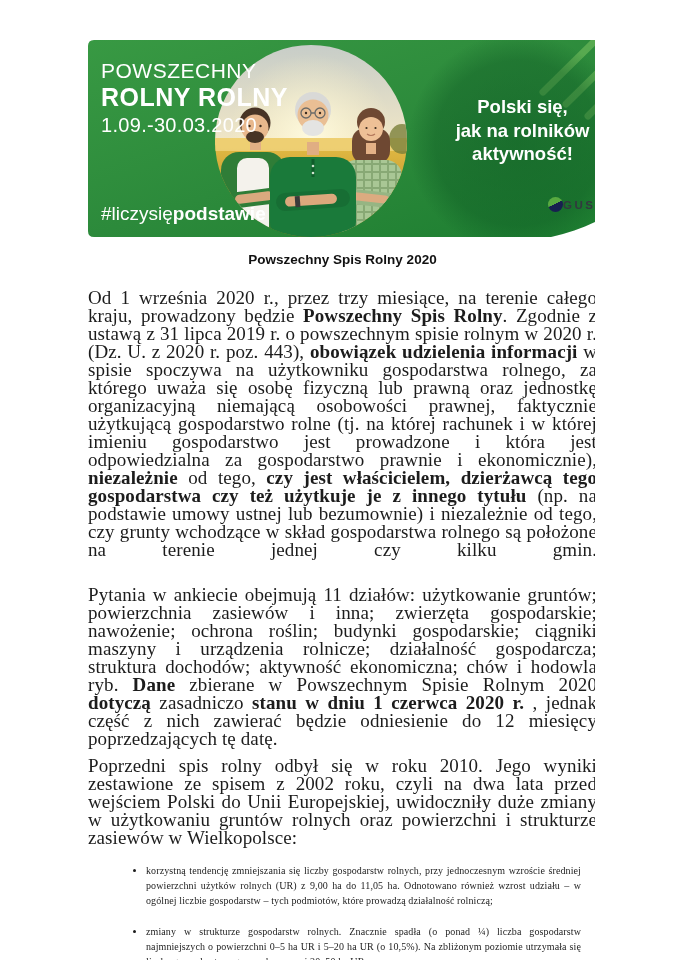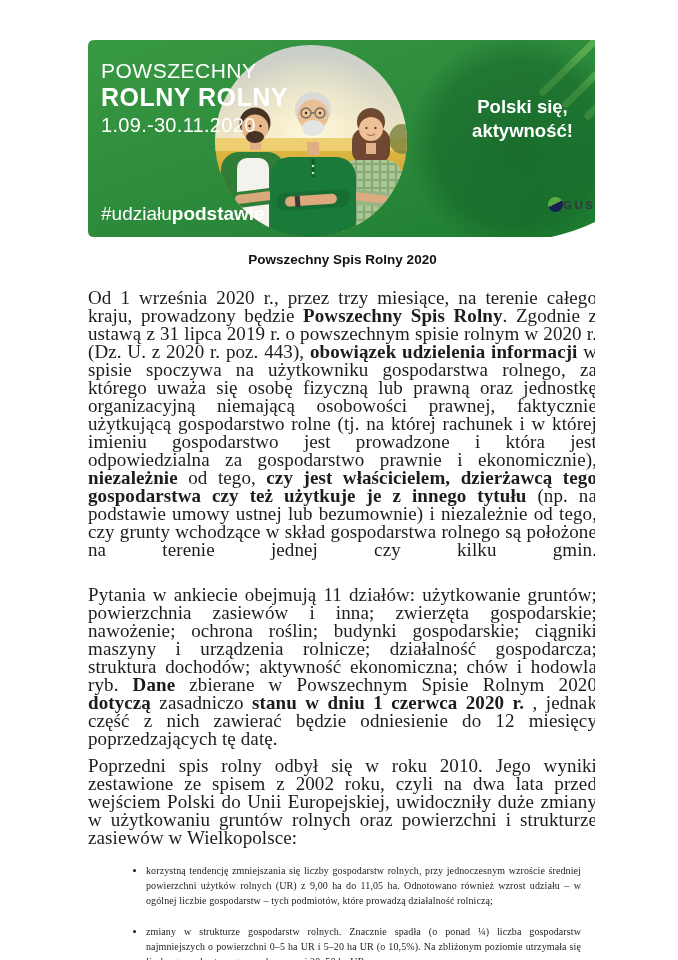--- a/index.html
+++ b/index.html
@@ -140,27 +140,28 @@
           <line x1="223" y1="73" x2="227" y2="73" stroke="#6b6b68" stroke-width="1.3"></line>
           <circle cx="218" cy="73" r="1.2" fill="#3a2a1e"></circle>
           <circle cx="232" cy="73" r="1.2" fill="#3a2a1e"></circle>
         </g>
       </g>
     </svg>
 
     <div class="banner-left">
       <div class="b-line1">POWSZECHNY</div>
       <div class="b-line2">ROLNY ROLNY</div>
-      <div class="b-line3">1.09.-30.11.2020</div>
+      <div class="b-line3">1.09.-30.03.2020</div>
     </div>
 
-    <div class="hashtag"><span>#udziału</span><span class="b">podstawie</span></div>
+    <div class="hashtag"><span>#liczysię</span><span class="b">podstawie</span></div>
 
     <div class="slogan">
       <div>Polski się,</div>
+      <div>jak na rolników</div>
       <div>aktywność!</div>
     </div>
 
     <div class="gus">
       <div class="gus-ball"></div>
       <div class="gus-word">GUS</div>
       <div class="gus-div"></div>
       <div class="gus-cap">
         <div>Powszechny</div>
         <div>Spis Rolny 2020</div>

